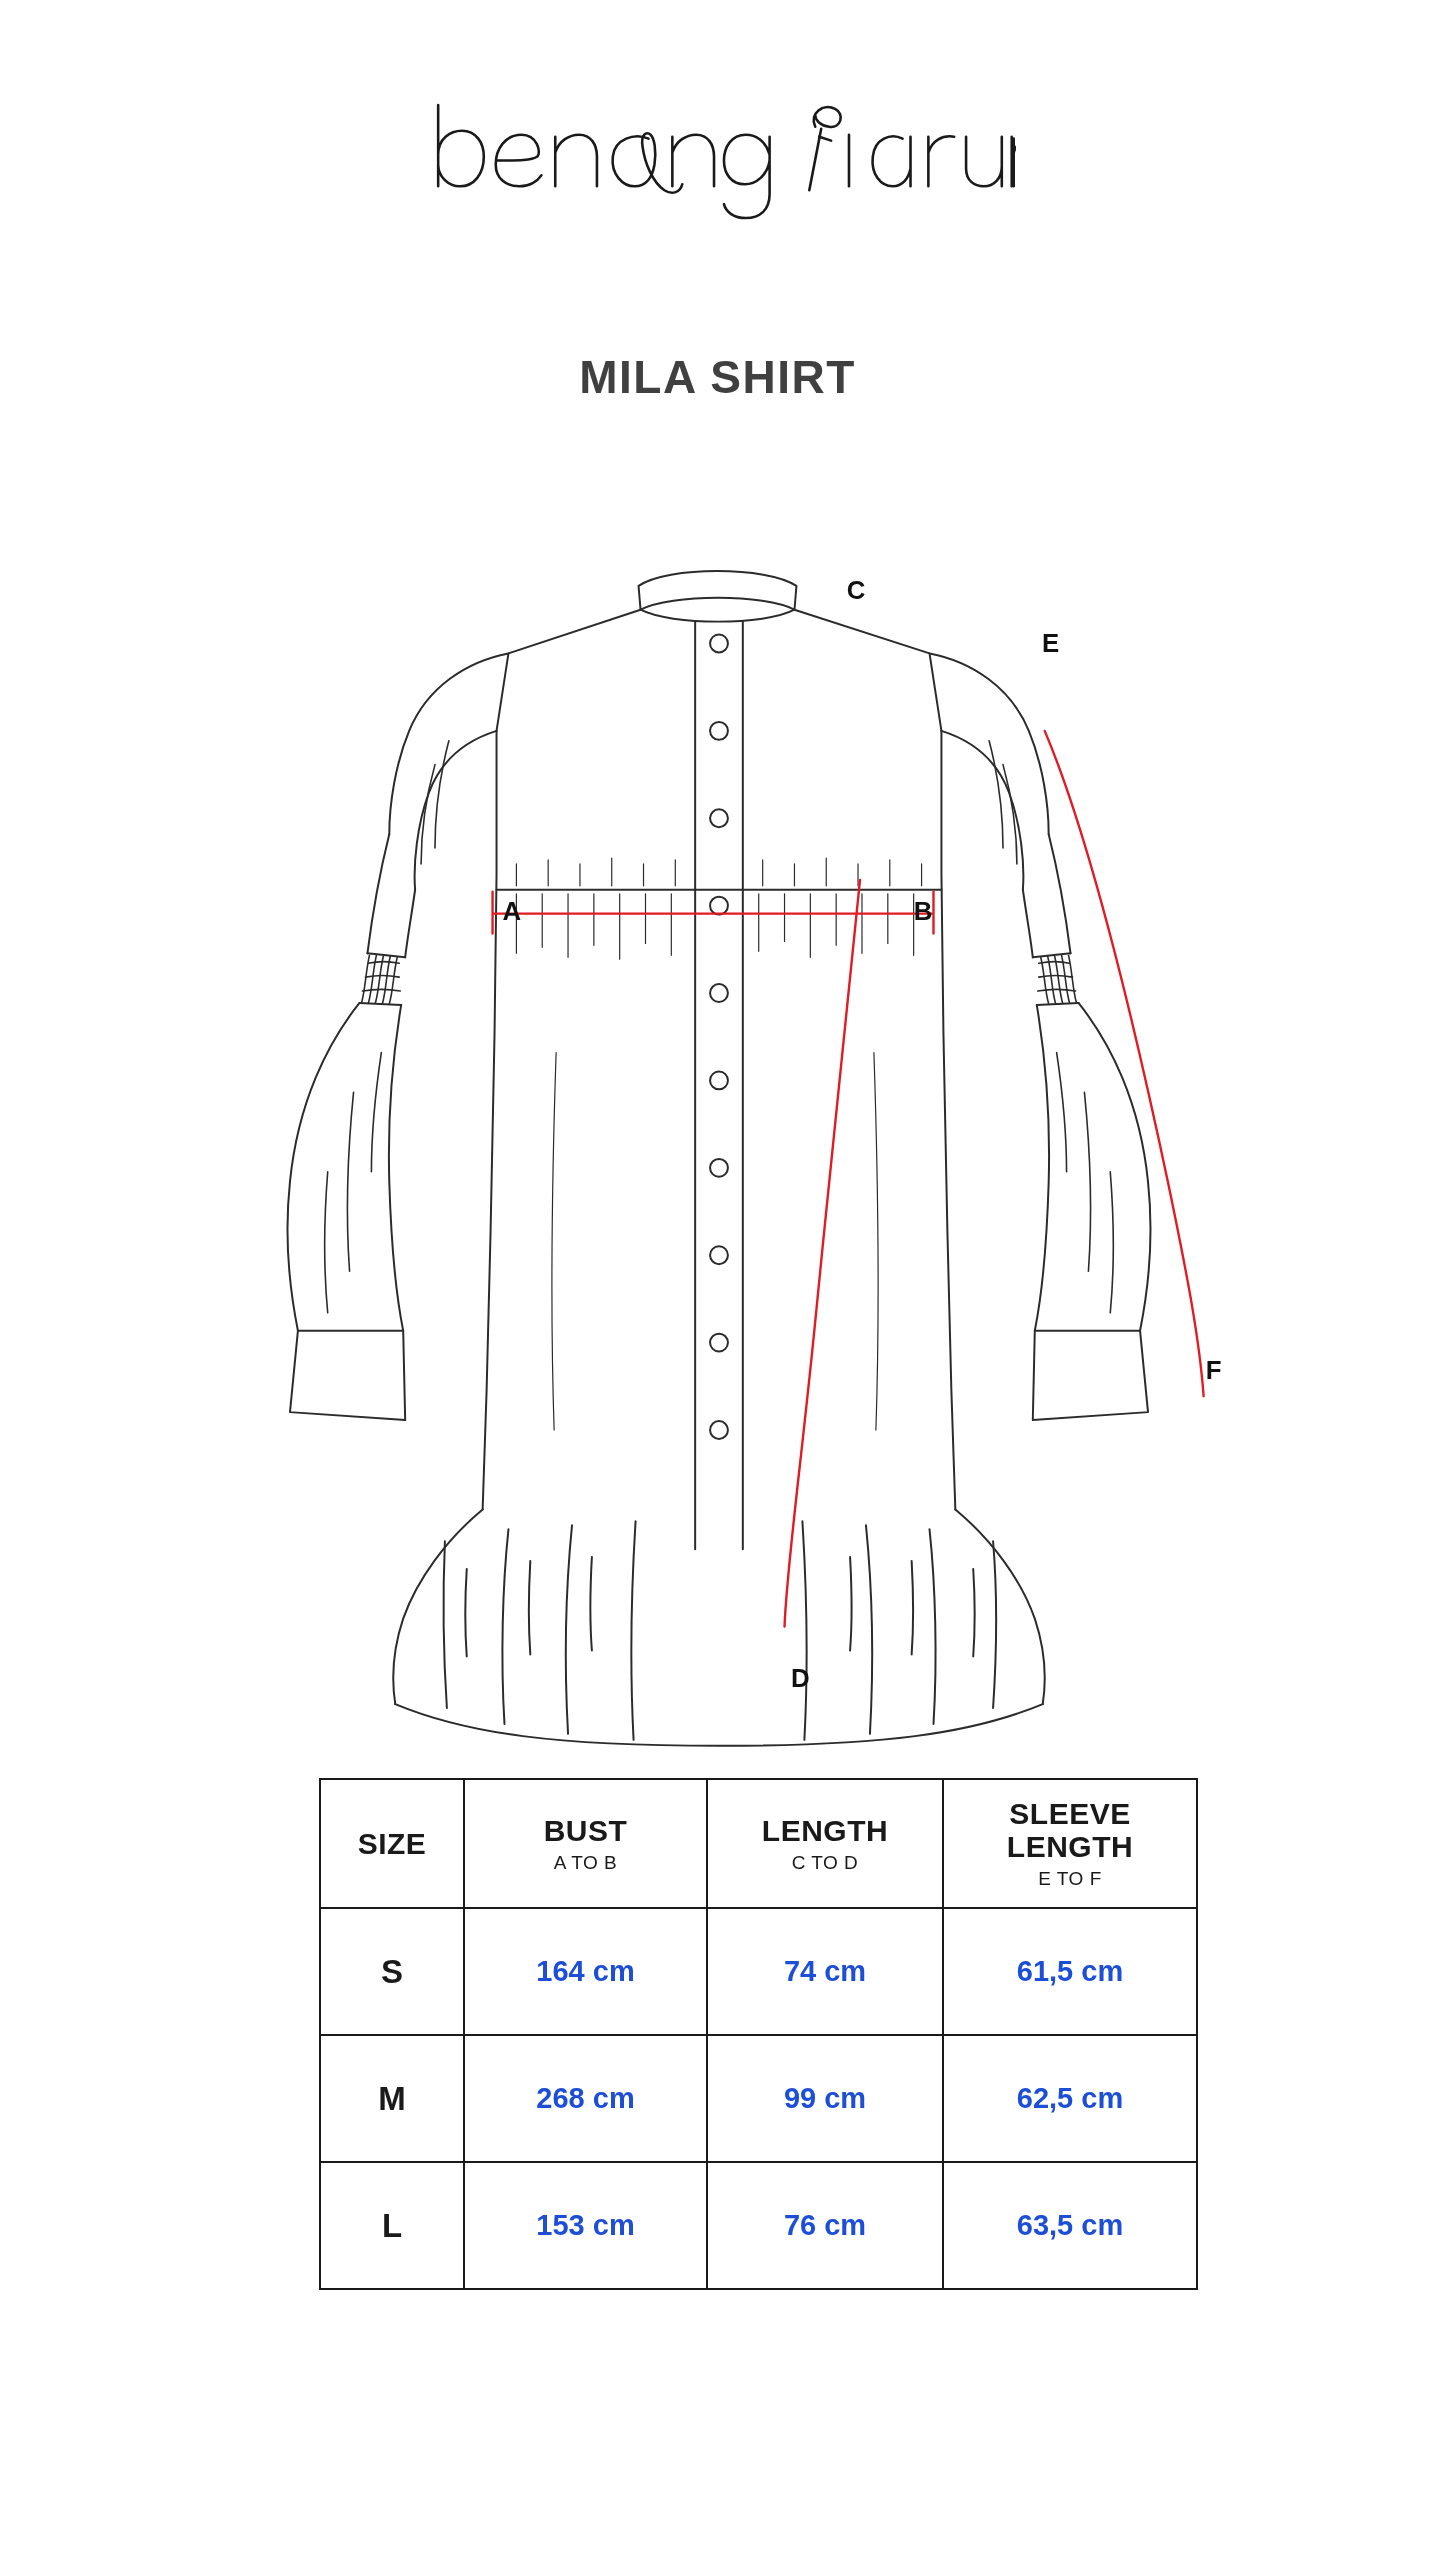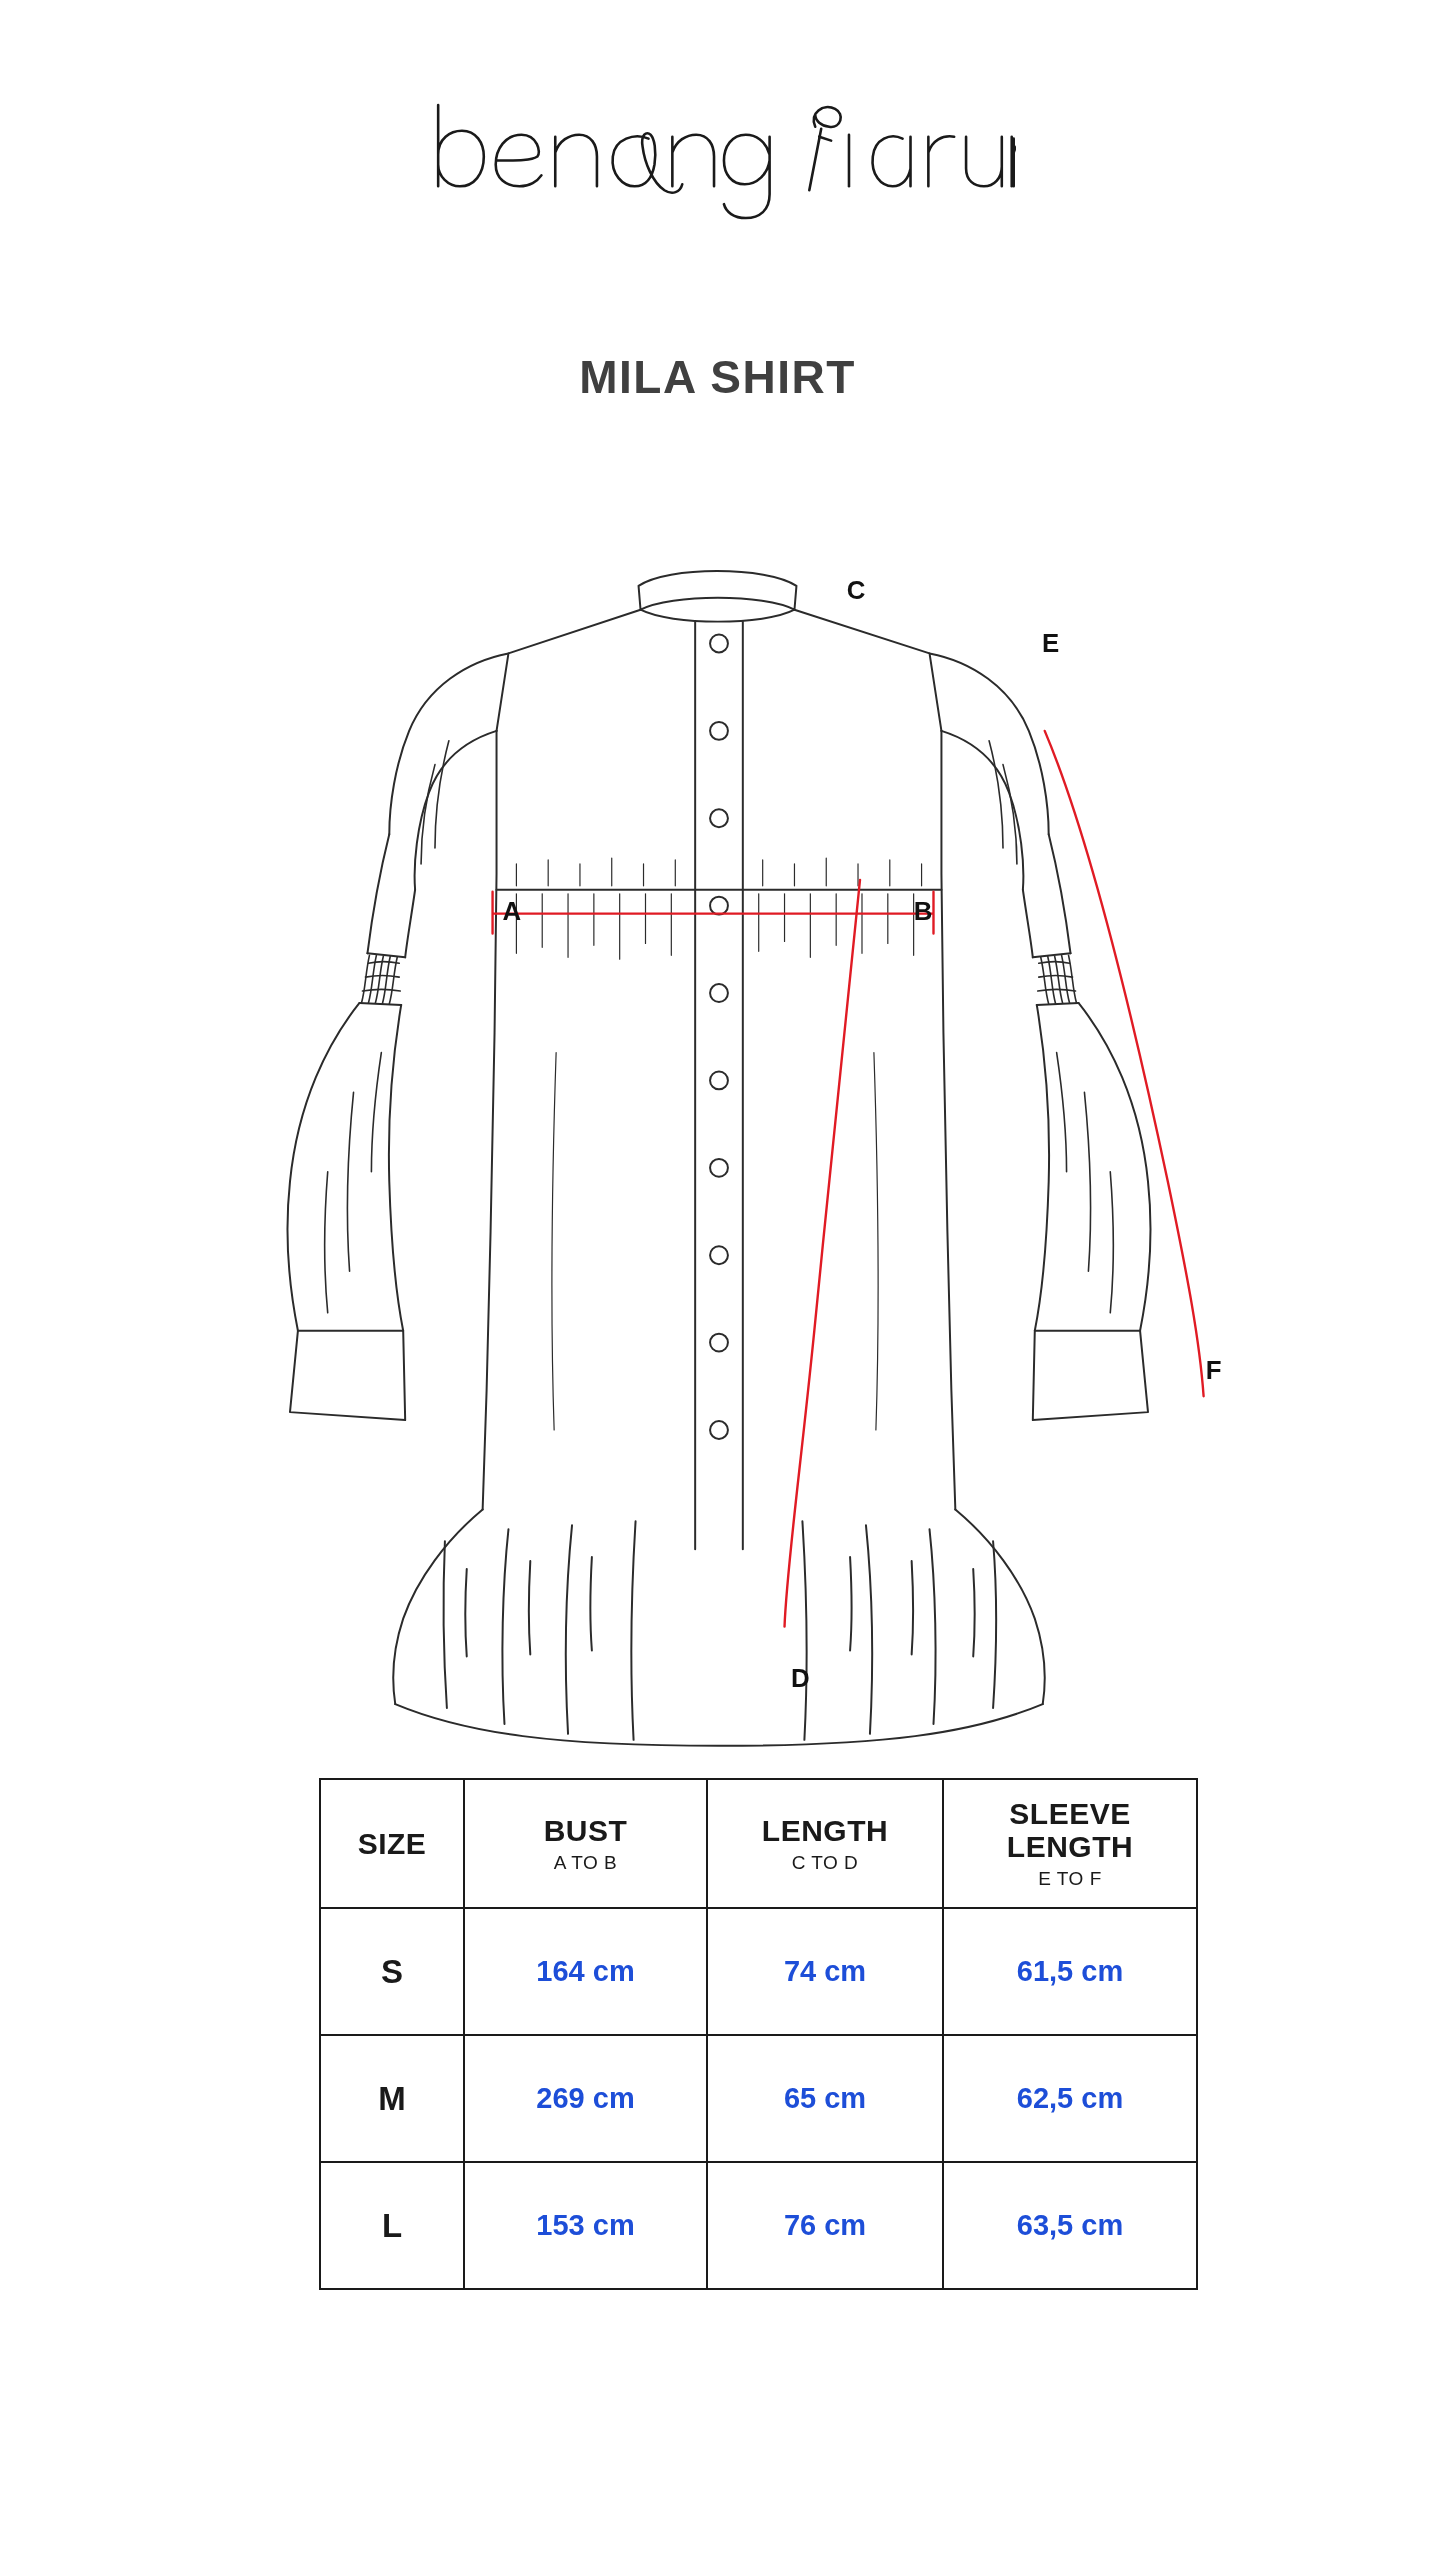--- a/index.html
+++ b/index.html
@@ -351,22 +351,22 @@
       </thead>
       <tbody>
         <tr>
           <td class="size-cell">S</td>
           <td class="val-cell">164 cm</td>
           <td class="val-cell">74 cm</td>
           <td class="val-cell">61,5 cm</td>
         </tr>
         <tr>
           <td class="size-cell">M</td>
-          <td class="val-cell">269 cm</td>
-          <td class="val-cell">65 cm</td>
+          <td class="val-cell">268 cm</td>
+          <td class="val-cell">99 cm</td>
           <td class="val-cell">62,5 cm</td>
         </tr>
         <tr>
           <td class="size-cell">L</td>
           <td class="val-cell">153 cm</td>
           <td class="val-cell">76 cm</td>
           <td class="val-cell">63,5 cm</td>
         </tr>
       </tbody>
     </table>

